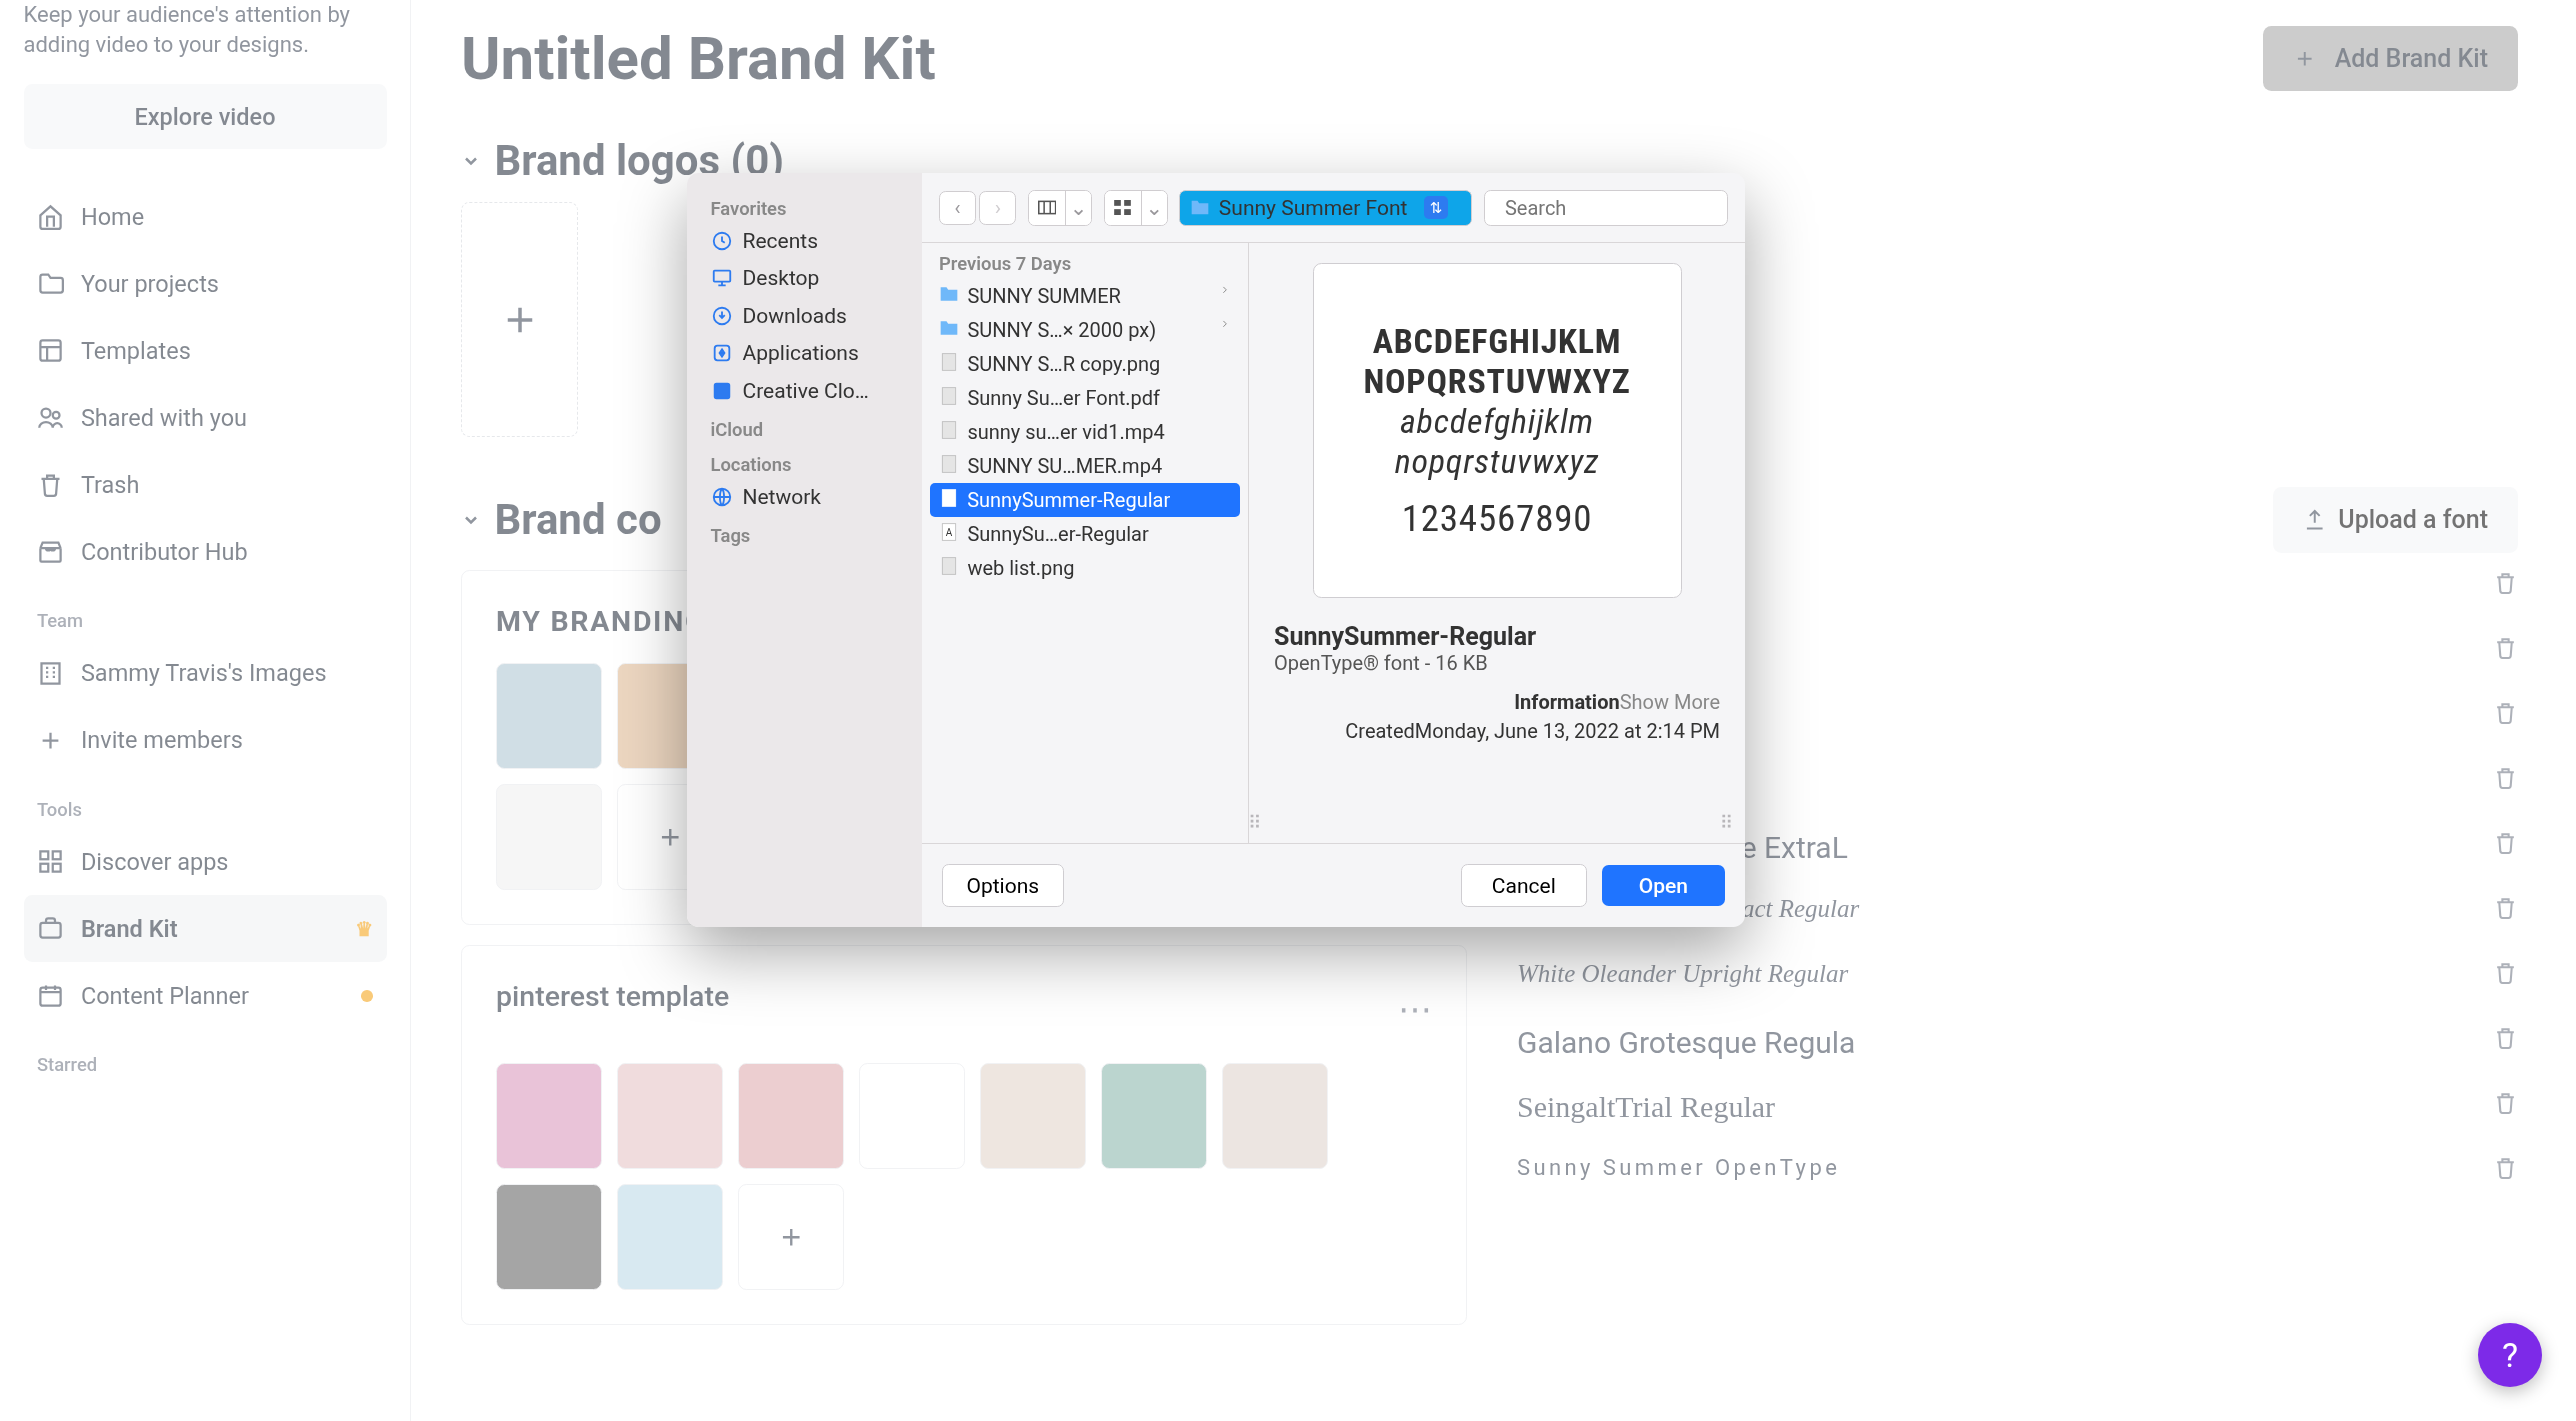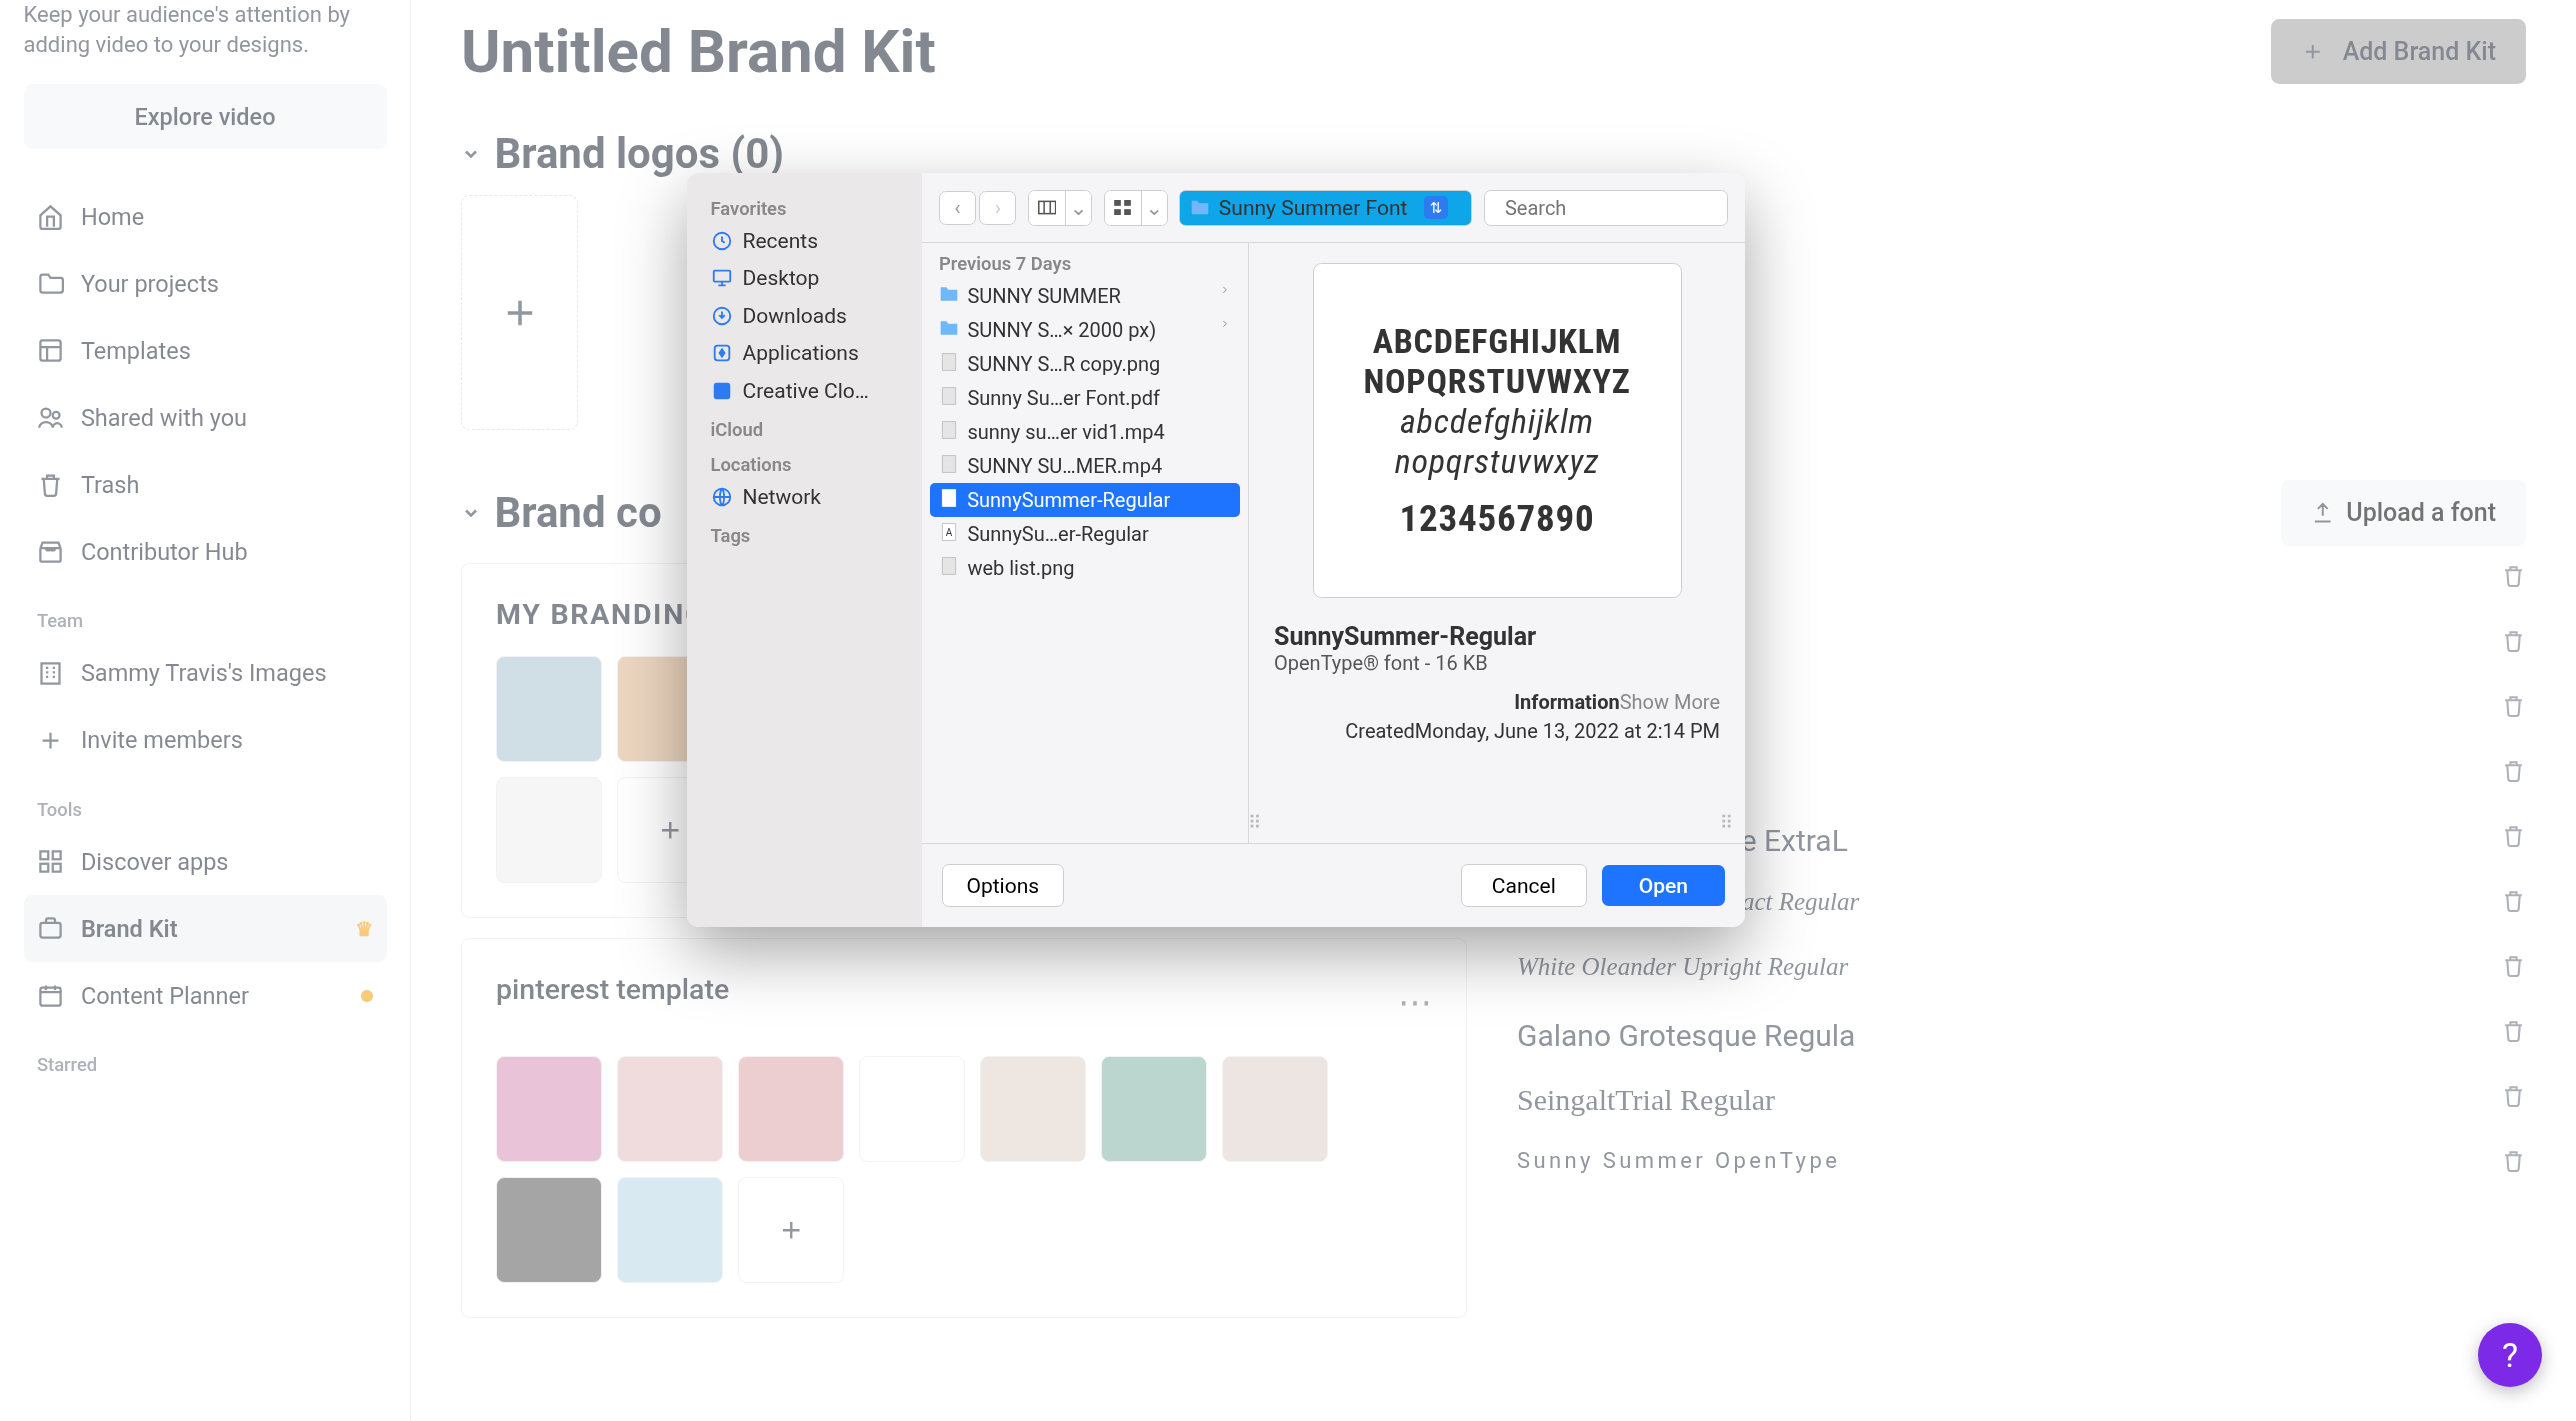--- a/index.html
+++ b/index.html
@@ -13,21 +13,21 @@
   .nav-item { display: flex; align-items: center; height: 67px; padding: 0 13.4px; border-radius: 8.4px; cursor: pointer; gap: 17px; }
   .nav-item.active { background: #eef0f2; font-weight: 600; }
   .nav-icon { width: 27px; height: 27px; stroke: #374151; fill: none; stroke-width: 2; flex-shrink: 0; }
   .nav-label { font-size: 23.5px; color: #1f2937; }
   .nav-item .dot { width: 11.7px; height: 11.7px; border-radius: 50%; background: #f59e0b; margin-left: auto; }
   .nav-item .crown { margin-left: auto; color: #f59e0b; font-size: 20px; }
 
   .section-label { font-size: 18.4px; color: #6b7280; font-weight: 500; margin: 25px 0 8.4px 13.4px; }
 
   
-  .main { position: absolute; left: 411px; top: 0; right: 0; height: 100%; padding: 16px 50px; overflow: hidden; }
+  .main { position: absolute; left: 411px; top: 0; right: 8px; height: 100%; padding: 23px 50px; overflow: hidden; }
   .main-header { display: flex; align-items: center; justify-content: space-between; margin-bottom: 42px; }
   .page-title { font-size: 60px; font-weight: 700; }
   .add-brand-kit { display: flex; align-items: center; gap: 18px; background: #a3a3a3; border: none; border-radius: 8.4px; padding: 18.4px 30px; font-size: 25px; font-weight: 500; color: #1f2937; }
   .plus-icon { width: 23.5px; height: 23.5px; stroke: #374151; stroke-width: 2; fill: none; }
 
   .brand-section-header { display: flex; align-items: center; gap: 13.4px; margin-bottom: 17px; }
   .chev { width: 20px; height: 20px; stroke: #374151; stroke-width: 3; fill: none; }
   .brand-section-header h2 { font-size: 42px; font-weight: 700; }
 
   .logo-drop { width: 117px; height: 235px; border: 0.8px dashed #d1d5db; border-radius: 8.4px; display: flex; align-items: center; justify-content: center; margin-bottom: 50px; }
@@ -82,21 +82,21 @@
   .fc-item.selected { background: #1f74ff; color: #fff; border-radius: 5px; margin: 0 8.4px; padding: 5px 8.4px; }
   .fc-item.selected .mini-icon { filter: brightness(5); }
   .mini-icon { width: 20px; height: 20px; flex-shrink: 0; }
   .mini-folder { fill:#6fb8f9; }
   .mini-file { fill:#e5e5e5; stroke:#bbb; }
 
   .preview-col { flex: 1; display: flex; flex-direction: column; padding: 20px 25px 8.4px; overflow:auto; }
   .font-preview { width: 369px; height: 335px; border: 0.8px solid #cfcdd1; border-radius: 8.4px; background: #fff; margin: 0 auto 23.5px; display:flex; flex-direction:column; align-items:center; justify-content:center; font-family: 'Arial Narrow', sans-serif; letter-spacing: 0.8px; }
   .font-preview div { font-size: 34px; font-weight:700; font-stretch: condensed; }
   .font-preview .lc { font-size: 34px; font-style: italic; font-weight:400;}
-  .font-preview .nums { font-size: 37px; font-weight:700;margin-top:16px;}
+  .font-preview .nums { font-size: 37px; font-weight:400;margin-top:16px;}
   .pv-name { font-size: 25px; font-weight: 700; }
   .pv-sub { font-size: 20px; color: #555; margin-bottom: 15px; }
   .pv-info-row { display:flex; justify-content:flex-end; font-size:20px; }
   .pv-info-label { font-weight:700; }
   .pv-show-more { color:#888; }
 
   .picker-footer { height: 84px; border-top: 0.8px solid #d9d6d8; display: flex; align-items: center; padding: 0 20px; gap: 15px; }
   .options-btn { background:#fff; border:0.8px solid #cfcdd1; border-radius:6.7px; padding:8.4px 23.5px; font-size:21px; }
   .footer-spacer { flex:1; }
   .cancel-btn { background:#fff; border:0.8px solid #cfcdd1; border-radius:6.7px; padding:8.4px 30px; font-size:21px; }

